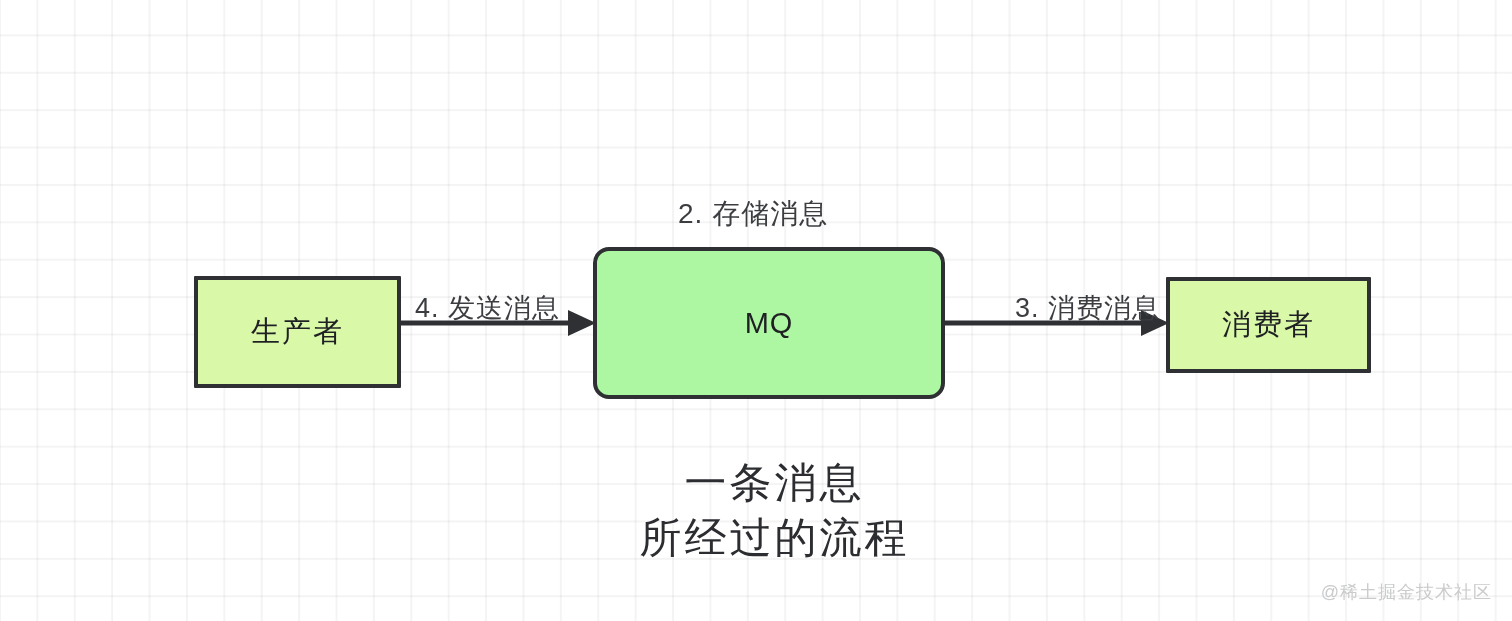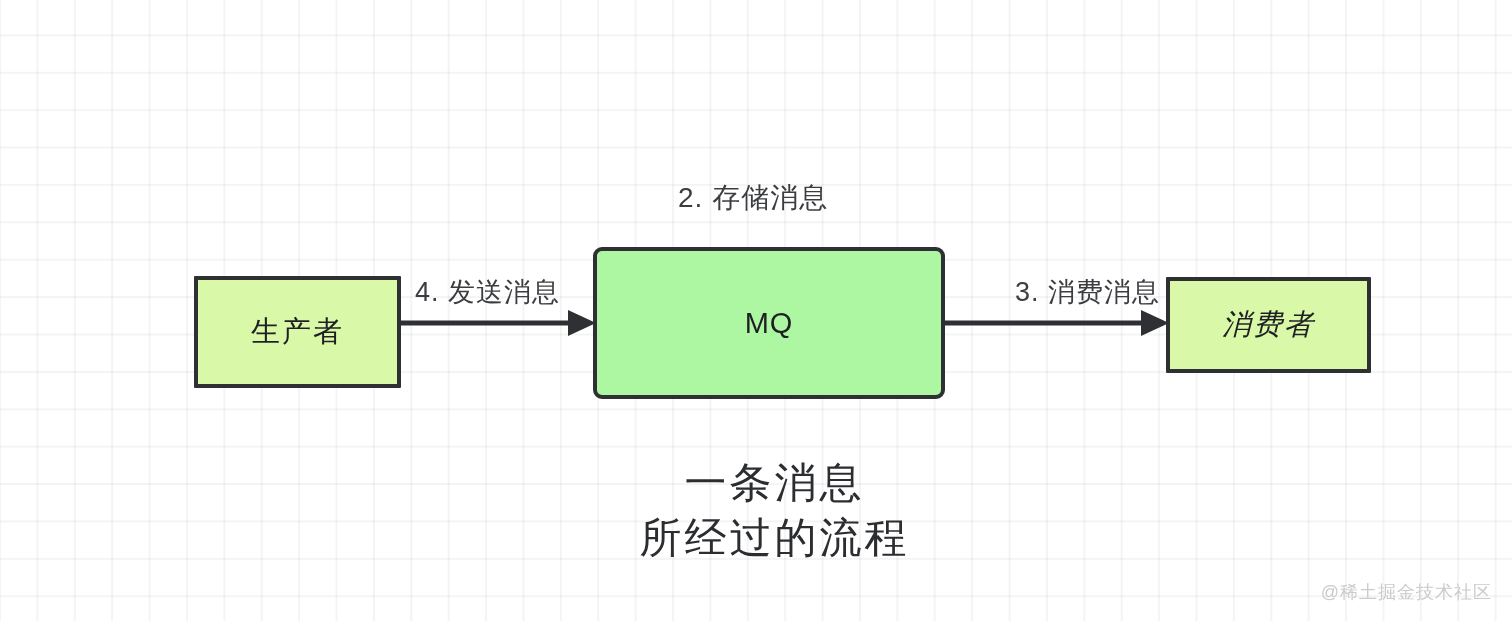--- a/index.html
+++ b/index.html
@@ -51,31 +51,30 @@
     top: 276px;
     width: 207px;
     height: 112px;
   }
 
   .node-consumer {
     left: 1166px;
     top: 277px;
     width: 205px;
     height: 96px;
-    font-style: italic;
   }
 
   .node-mq {
     left: 593px;
     top: 247px;
     width: 352px;
     height: 152px;
     border: 4px solid #2e3033;
     background: #adf7a3;
-    border-radius: 9px;
+    border-radius: 16px;
     font-size: 29px;
     letter-spacing: 1px;
   }
 
   
   .arrow {
     position: absolute;
     height: 30px;
     top: 308px;
   }
@@ -84,20 +83,21 @@
   .arrow-send { left: 400px; width: 196px; }
   .arrow-consume { left: 944px; width: 225px; }
 
   
   .edge-label {
     position: absolute;
     font-size: 27px;
     color: #3b3d40;
     white-space: nowrap;
     letter-spacing: 1px;
+    margin-top: 16px;
   }
   .label-send    { left: 415px; top: 274px; }
   .label-store   { left: 678px; top: 179px; font-size: 28px; }
   .label-consume { left: 1015px; top: 274px; }
 
   
   .caption {
     position: absolute;
     left: 0;
     right: 0;

